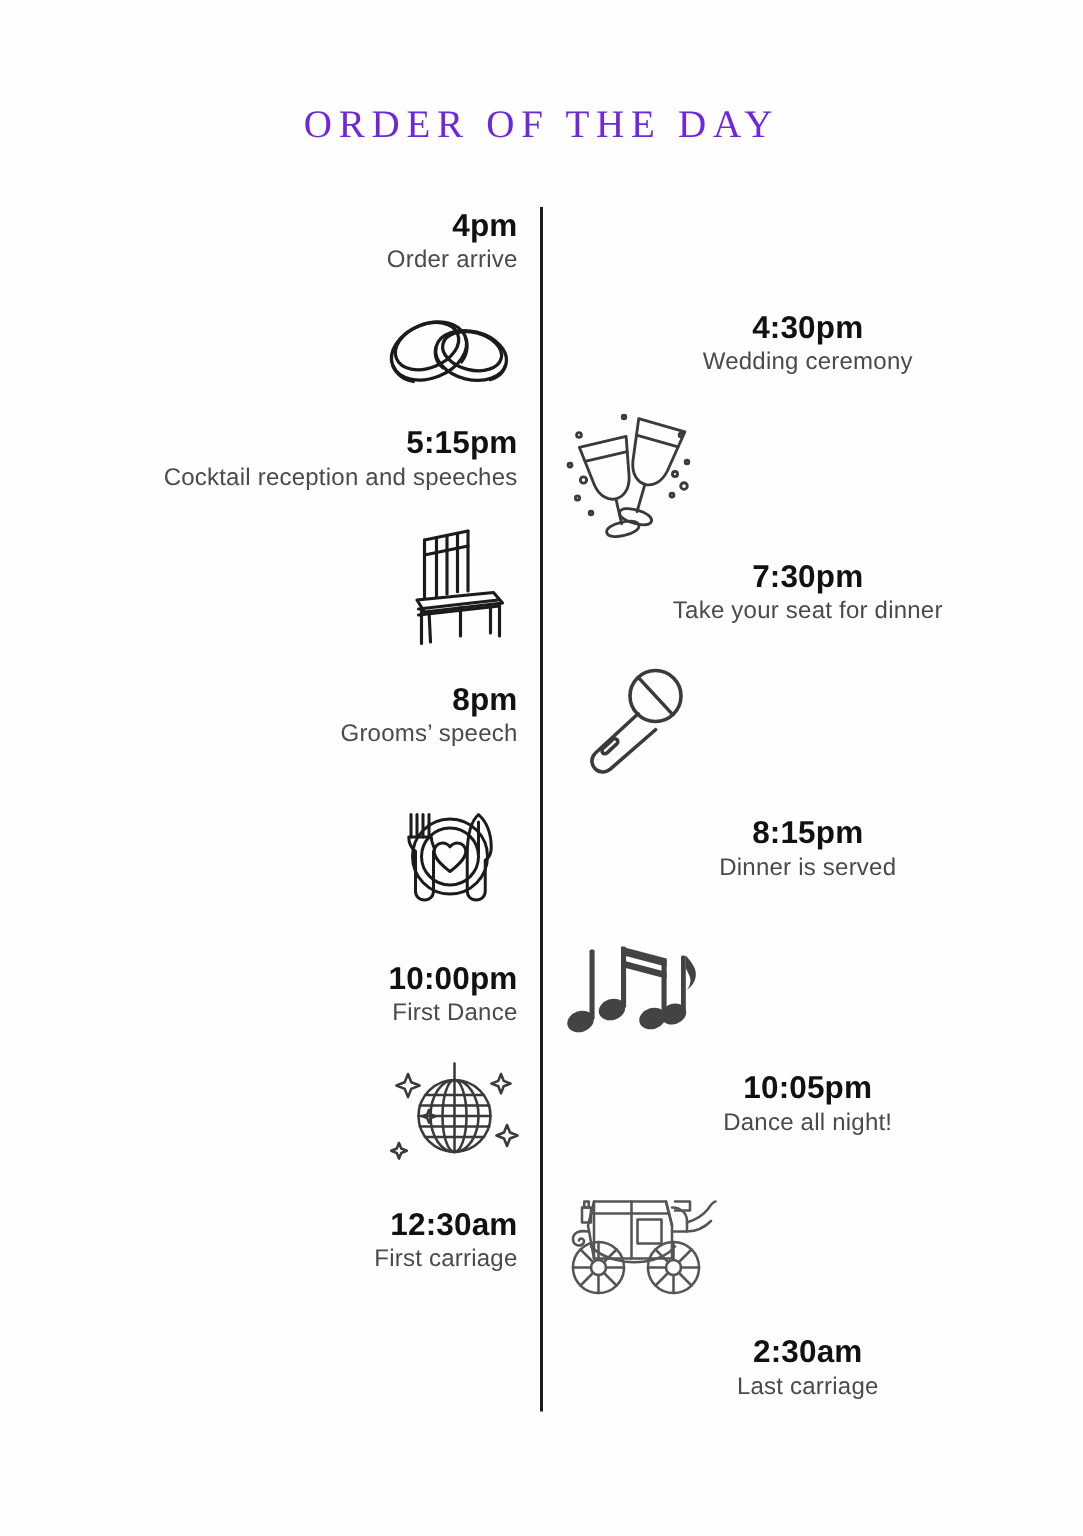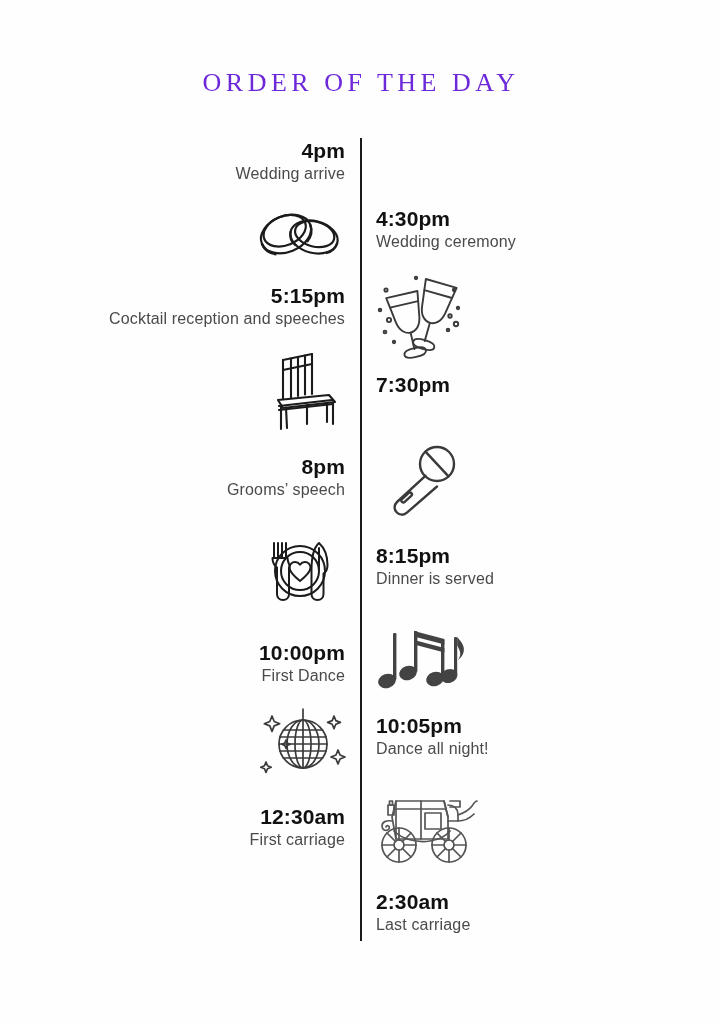--- a/index.html
+++ b/index.html
@@ -58,21 +58,21 @@
   .side-left {
     position: absolute;
     left: 20px;
     width: 325px;
     text-align: right;
   }
   .side-right {
     position: absolute;
     left: 376px;
     width: 325px;
-    text-align: left;
+    text-align: center;
   }
 
   .time {
     font-size: 21px;
     font-weight: bold;
     color: #111111;
     letter-spacing: 0.1px;
     line-height: 22px;
     white-space: nowrap;
   }
@@ -100,21 +100,21 @@
 
 <div id="page">
 
   <div id="title">Order of the Day</div>
 
   <div id="divider"></div>
 
   <div class="row" style="top:140px;">
     <div class="side-left">
       <div class="time">4pm</div>
-      <div class="desc">Wedding arrive</div>
+      <div class="desc">Order arrive</div>
     </div>
   </div>
 
   <div class="icon icon-left" style="top:203px;">
     <svg width="100" height="62" viewBox="0 0 100 62" fill="none" stroke="#1b1b1b" stroke-width="2.2">
 
       <g transform="rotate(-22 38 31)">
         <ellipse cx="38" cy="31" rx="26" ry="18"></ellipse>
         <ellipse cx="38" cy="27.5" rx="22" ry="14.5"></ellipse>
         <path d="M12 31 C12 38, 16 43.5, 21.5 46.3"></path>
@@ -196,20 +196,21 @@
       <path d="M20 63.5 L21 84"></path>
       <path d="M41 61 L41 80"></path>
       <path d="M67 59 L67 80"></path>
       <path d="M61 59.8 L61 78"></path>
     </svg>
   </div>
 
   <div class="row" style="top:374px;">
     <div class="side-right">
       <div class="time">7:30pm</div>
+      <div class="desc">Take your seat for dinner</div>
     </div>
   </div>
 
   <div class="icon" style="top:442px; left:384px;">
     <svg width="80" height="82" viewBox="0 0 80 82" fill="none" stroke="#3a3a3a" stroke-width="2.4" stroke-linecap="round" stroke-linejoin="round">
 
       <circle cx="53" cy="22" r="17"></circle>
 
       <path d="M41.5 9.6 L64.5 34.4"></path>
 

